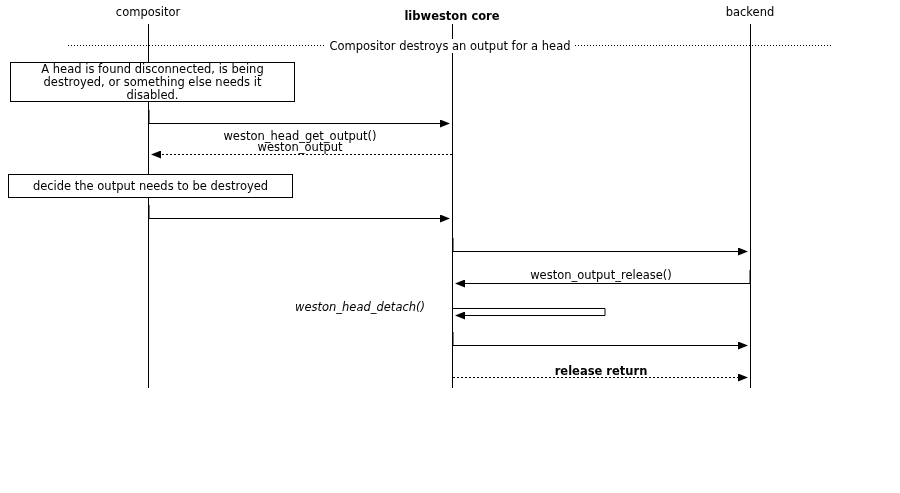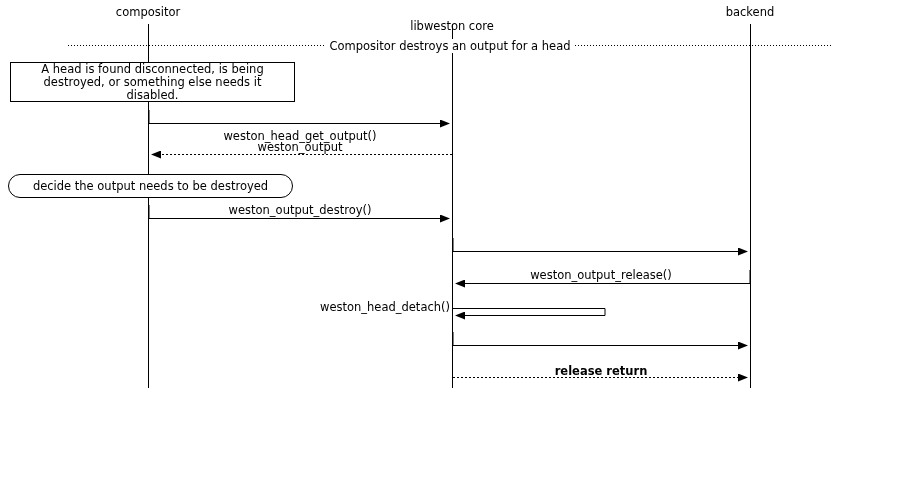--- a/index.html
+++ b/index.html
@@ -107,28 +107,27 @@
 
       <line x1="453" y1="377.5" x2="747" y2="377.5" stroke-dasharray="2,2" marker-end="url(#arrowFull)"></line>
 
       <line x1="750" y1="440.5" x2="456" y2="440.5" stroke-dasharray="2,2" marker-end="url(#arrowFull)"></line>
 
       <line x1="452" y1="472.5" x2="152" y2="472.5" stroke-dasharray="2,2" marker-end="url(#arrowFull)"></line>
     </g>
   </svg>
 
   <div class="lbl actor-label" style="left:148px; top:6px;">compositor</div>
-  <div class="lbl actor-label" style="left:452px; top:20px;">libweston core</div>
+  <div class="lbl actor-label" style="left:452px; top:10px;font-weight:bold;">libweston core</div>
   <div class="lbl actor-label" style="left:750px; top:6px;">backend</div>
 
   <div class="title-label" style="left:450px; top:39px;">Compositor destroys an output for a head</div>
 
   <div class="note" style="left:10px; top:62px; width:285px; height:40px;">A head is found disconnected, is being destroyed, or something else needs it disabled.</div>
-  <div class="note" style="left:8px; top:174px; width:285px; height:24px;border-radius:12px;">decide the output needs to be destroyed</div>
+  <div class="note" style="left:8px; top:174px; width:285px; height:24px;">decide the output needs to be destroyed</div>
 
   <div class="lbl msg-label" style="left:300px; top:105px;margin-top:25px;">weston_head_get_output()</div>
   <div class="lbl msg-label" style="left:300px; top:141px;">weston_output</div>
-  <div class="lbl msg-label" style="left:300px; top:204px;">weston_output_destroy()</div>
   <div class="lbl msg-label" style="left:601px; top:269px;">weston_output_release()</div>
-  <div class="lbl msg-label" style="left:385px; top:301px;">weston_head_detach()</div>
+  <div class="lbl msg-label" style="left:360px; top:301px;font-style:italic;">weston_head_detach()</div>
   <div class="lbl msg-label" style="left:601px; top:365px;font-weight:bold;">release return</div>
 
 </div>
 
 </body></html>

